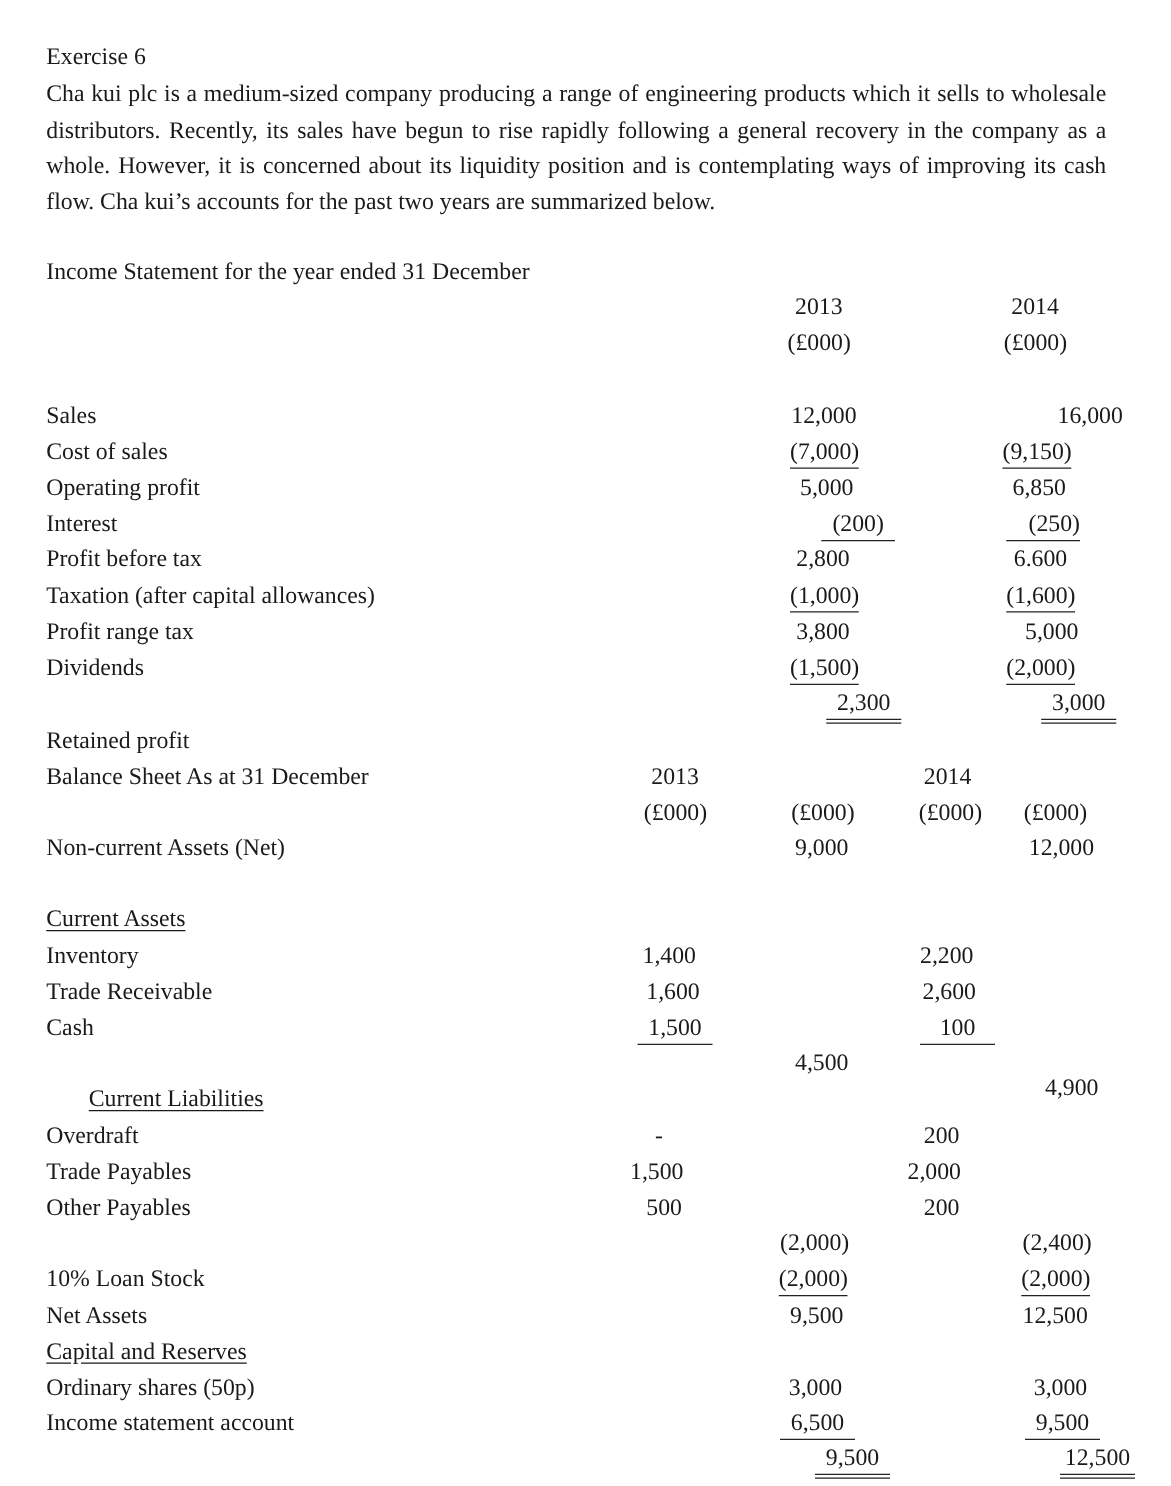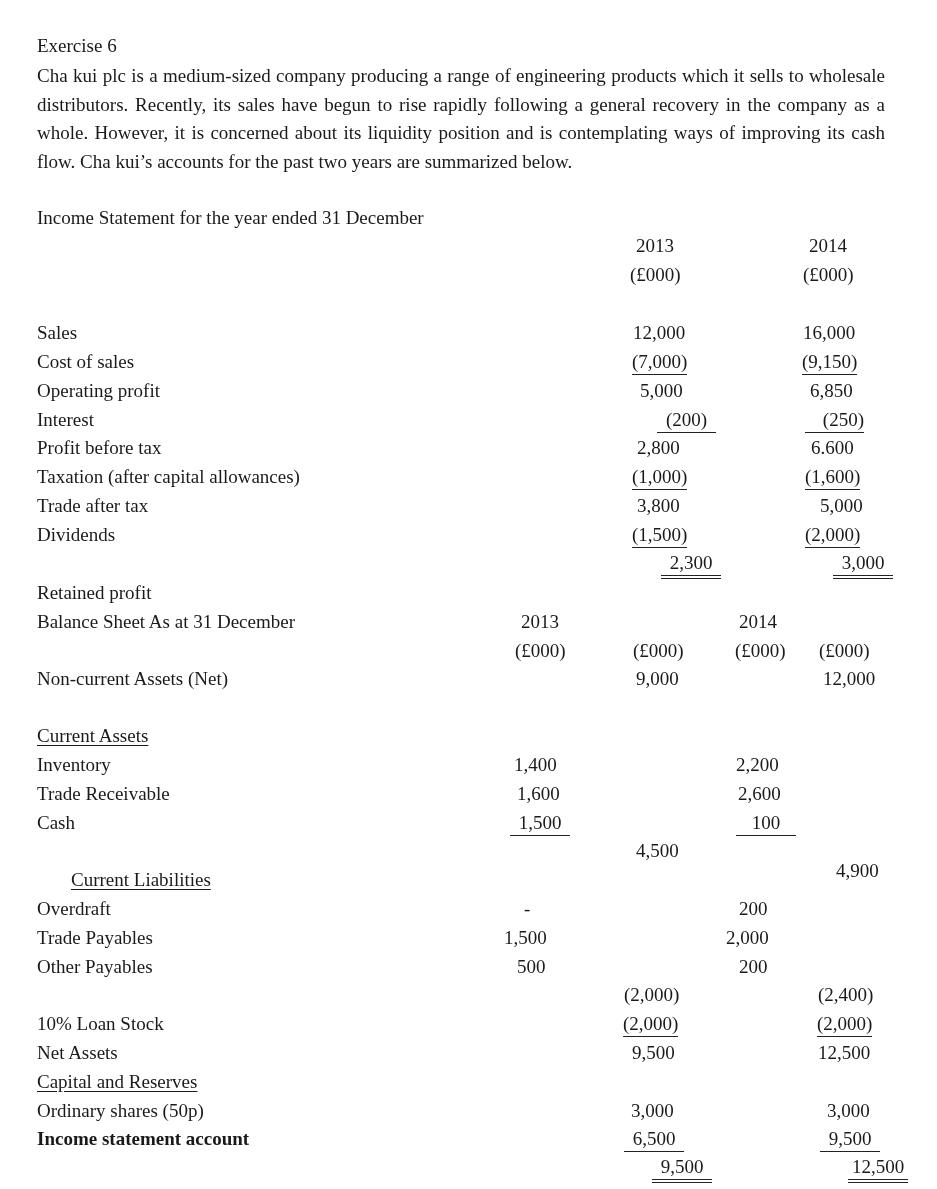--- a/index.html
+++ b/index.html
@@ -28,21 +28,21 @@
 
 <div class="abs bold" style="left:37px; top:207px;">Income Statement for the year ended 31 December</div>
 <div class="abs bold" style="left:636px; top:235px;">2013</div>
 <div class="abs bold" style="left:809px; top:235px;">2014</div>
 <div class="abs" style="left:630px; top:264px;">(£000)</div>
 <div class="abs" style="left:803px; top:264px;">(£000)</div>
 
 <div>
   <div class="abs" style="left:37px; top:322px;">Sales</div>
   <div class="num" style="left:633px; top:322px;">12,000</div>
-  <div class="num" style="left:803px; top:322px;">16,000</div>
+  <div class="num" style="left:846px; top:322px;">16,000</div>
 
   <div class="abs" style="left:37px; top:351px;">Cost of sales</div>
   <div class="num uline" style="left:632px; top:351px;">(7,000)</div>
   <div class="num uline" style="left:802px; top:351px;">(9,150)</div>
 
   <div class="abs" style="left:37px; top:380px;">Operating profit</div>
   <div class="num" style="left:640px; top:380px;">5,000</div>
   <div class="num" style="left:810px; top:380px;">6,850</div>
 
   <div class="abs" style="left:37px; top:409px;">Interest</div>
@@ -50,21 +50,21 @@
   <div class="num uline" style="left:805px; top:409px; width:59px; text-align:right;">(250)</div>
 
   <div class="abs" style="left:37px; top:437px;">Profit before tax</div>
   <div class="num" style="left:637px; top:437px;">2,800</div>
   <div class="num" style="left:811px; top:437px;">6.600</div>
 
   <div class="abs" style="left:37px; top:466px;">Taxation (after capital allowances)</div>
   <div class="num uline" style="left:632px; top:466px;">(1,000)</div>
   <div class="num uline" style="left:805px; top:466px;">(1,600)</div>
 
-  <div class="abs" style="left:37px; top:495px;">Trade after tax</div>
+  <div class="abs" style="left:37px; top:495px;">Profit range tax</div>
   <div class="num" style="left:637px; top:495px;">3,800</div>
   <div class="num" style="left:820px; top:495px;">5,000</div>
 
   <div class="abs" style="left:37px; top:524px;">Dividends</div>
   <div class="num uline" style="left:632px; top:524px;">(1,500)</div>
   <div class="num uline" style="left:805px; top:524px;">(2,000)</div>
 
   <div class="abs" style="left:37px; top:552px;margin-top:30px;">Retained profit</div>
   <div class="num dline" style="left:633px; top:552px; width:60px; text-align:center;">2,300</div>
   <div class="num dline" style="left:805px; top:552px; width:60px; text-align:center;">3,000</div>
@@ -123,18 +123,18 @@
 <div class="abs" style="left:37px; top:1042px;">Net Assets</div>
 <div class="num" style="left:632px; top:1042px;">9,500</div>
 <div class="num" style="left:818px; top:1042px;">12,500</div>
 
 <div class="abs u" style="left:37px; top:1071px;">Capital and Reserves</div>
 
 <div class="abs" style="left:37px; top:1100px;">Ordinary shares (50p)</div>
 <div class="num" style="left:631px; top:1100px;">3,000</div>
 <div class="num" style="left:827px; top:1100px;">3,000</div>
 
-<div class="abs" style="left:37px; top:1128px;font-weight:bold;">Income statement account</div>
+<div class="abs" style="left:37px; top:1128px;">Income statement account</div>
 <div class="num uline" style="left:624px; top:1128px; width:60px; text-align:center;">6,500</div>
 <div class="num uline" style="left:820px; top:1128px; width:60px; text-align:center;">9,500</div>
 
 <div class="num dline" style="left:624px; top:1156px; width:60px; text-align:center;">9,500</div>
 <div class="num dline" style="left:820px; top:1156px; width:60px; text-align:center;">12,500</div>
 
 </body></html>

